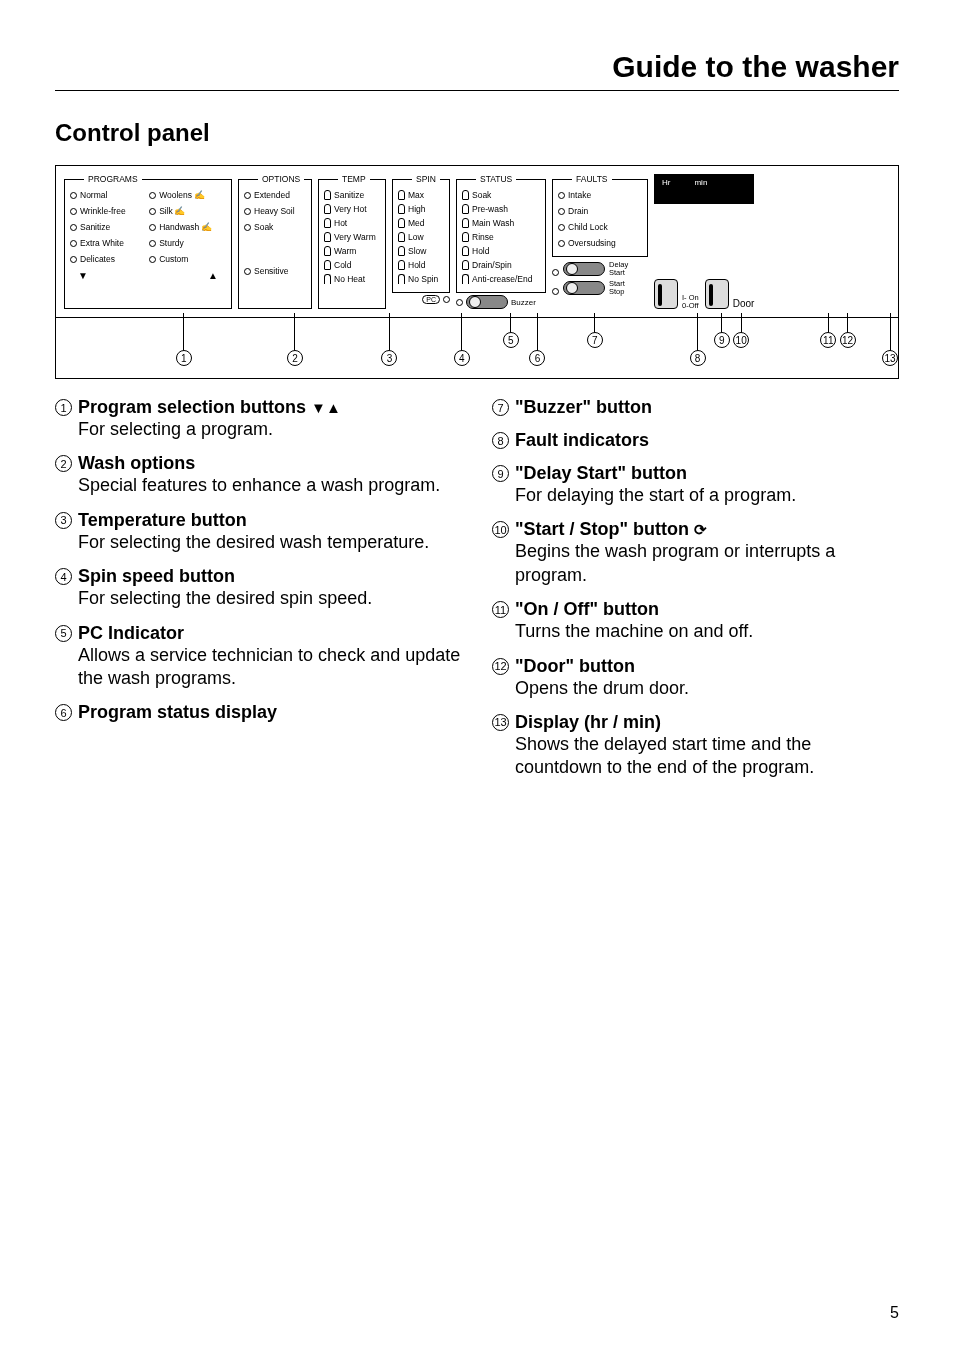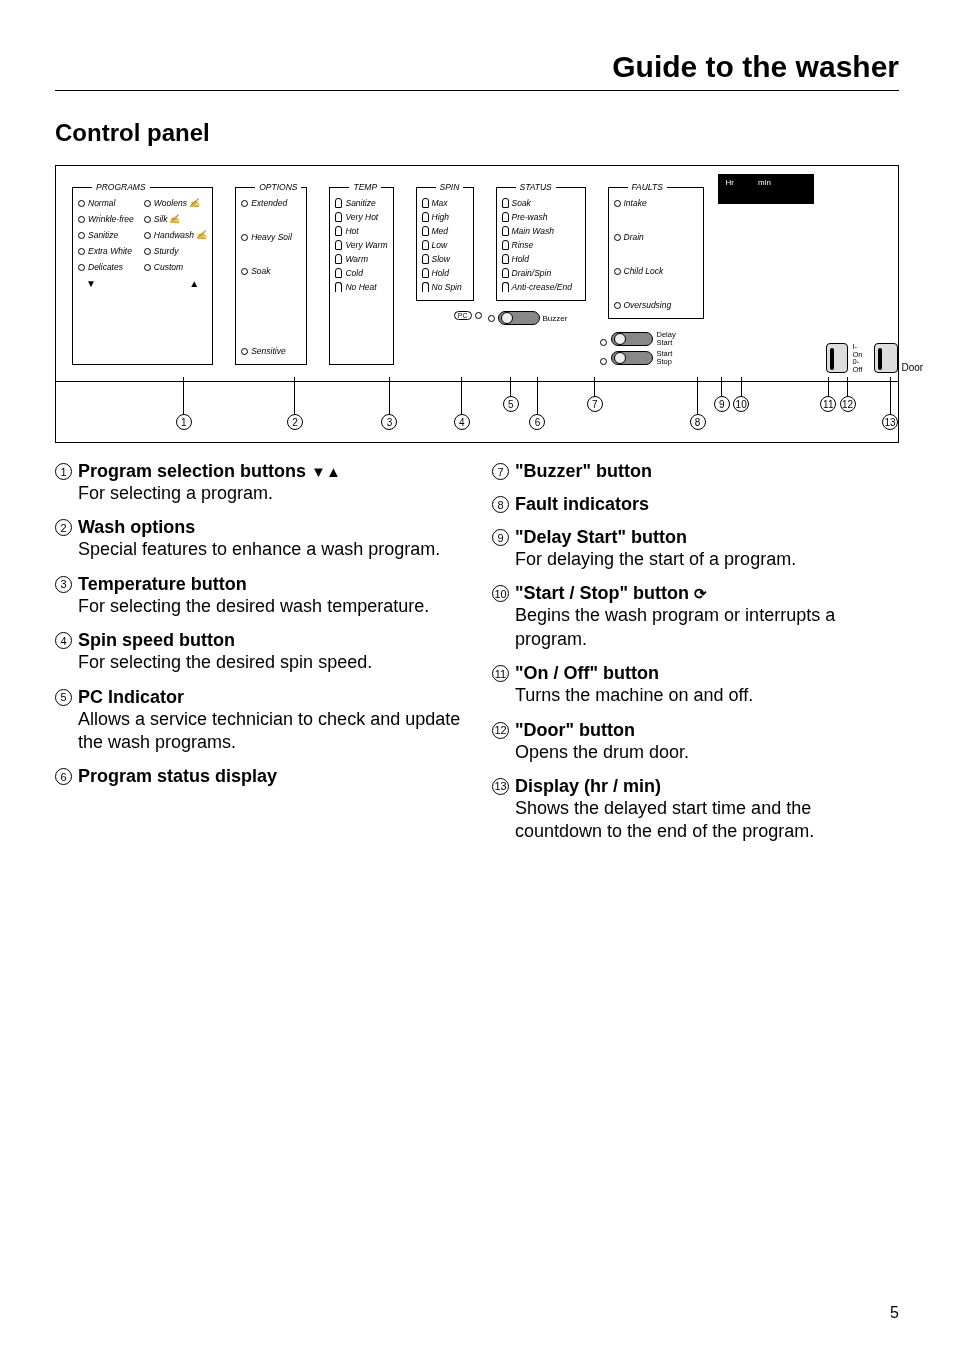--- a/index.html
+++ b/index.html
@@ -31,31 +31,30 @@
     padding-bottom: 60px;
   }
   .panel {
     display: flex;
     gap: 6px;
     padding: 8px;
     border-bottom: 1px solid #000;
   }
   fieldset {
     border: 1px solid #000;
-    margin: 8px;
+    margin: 0;
     padding: 6px 5px 8px 5px;
     font-size: 8.5px;
-    font-style: italic;
   }
   fieldset legend {
     font-size: 8.5px;
     padding: 0 4px;
     margin-left: 14px;
   }
-  .col { display: flex; flex-direction: column; gap: 24px; }
+  .col { display: flex; flex-direction: column; gap: 6px; }
   .row { display: flex; align-items: center; gap: 3px; white-space: nowrap; }
 
   .led { width:7px; height:7px; border:1px solid #000; border-radius:50%; flex-shrink:0; }
   .lamp { width:7px; height:10px; border:1px solid #000; border-radius:3px 3px 1px 1px; flex-shrink:0; }
   .lamp-sq { width:7px; height:10px; border:1px solid #000; border-radius:3px 3px 0 0; border-bottom:none; flex-shrink:0; }
 
   .programs-grid { display:grid; grid-template-columns: auto auto; column-gap:10px; row-gap:6px; }
   .programs-bottom { display:flex; justify-content:space-between; margin-top:6px; padding:0 8px; }
   .tri { font-size:10px; }
 
@@ -331,21 +330,21 @@
       <div class="ds-row">
           <span class="led"></span>
           <span class="btn-pill"></span>
           <div class="ds-text">
             <span>Start</span>
             <span>Stop</span>
           </div>
         </div>
     </div>
 
-    <div style="display:flex;flex-direction:row;gap:6px;">
+    <div style="display:flex;flex-direction:column;gap:6px;">
       <div class="display-box">
         <span>Hr</span>
         <span>min</span>
       </div>
       <div style="flex:1;"></div>
       <div style="display:flex;gap:6px;align-items:flex-end;justify-content:space-between;">
         <div class="ds-row">
             <span class="switch"></span>
             <div class="ds-text">
               <span>I- On</span>

